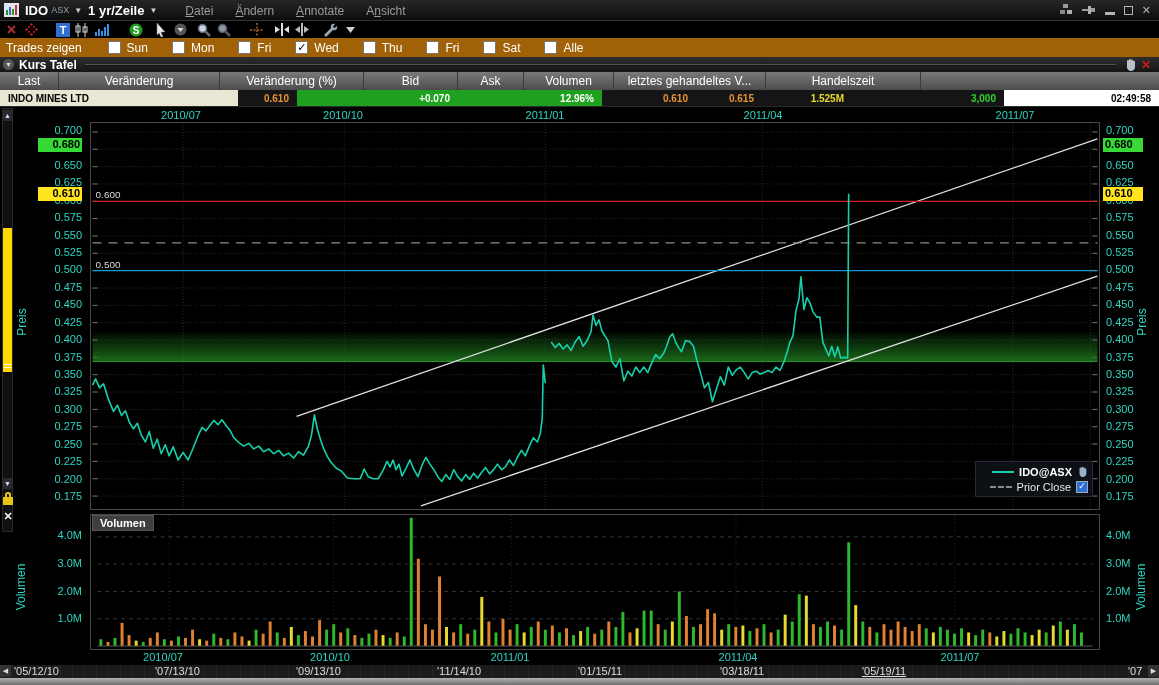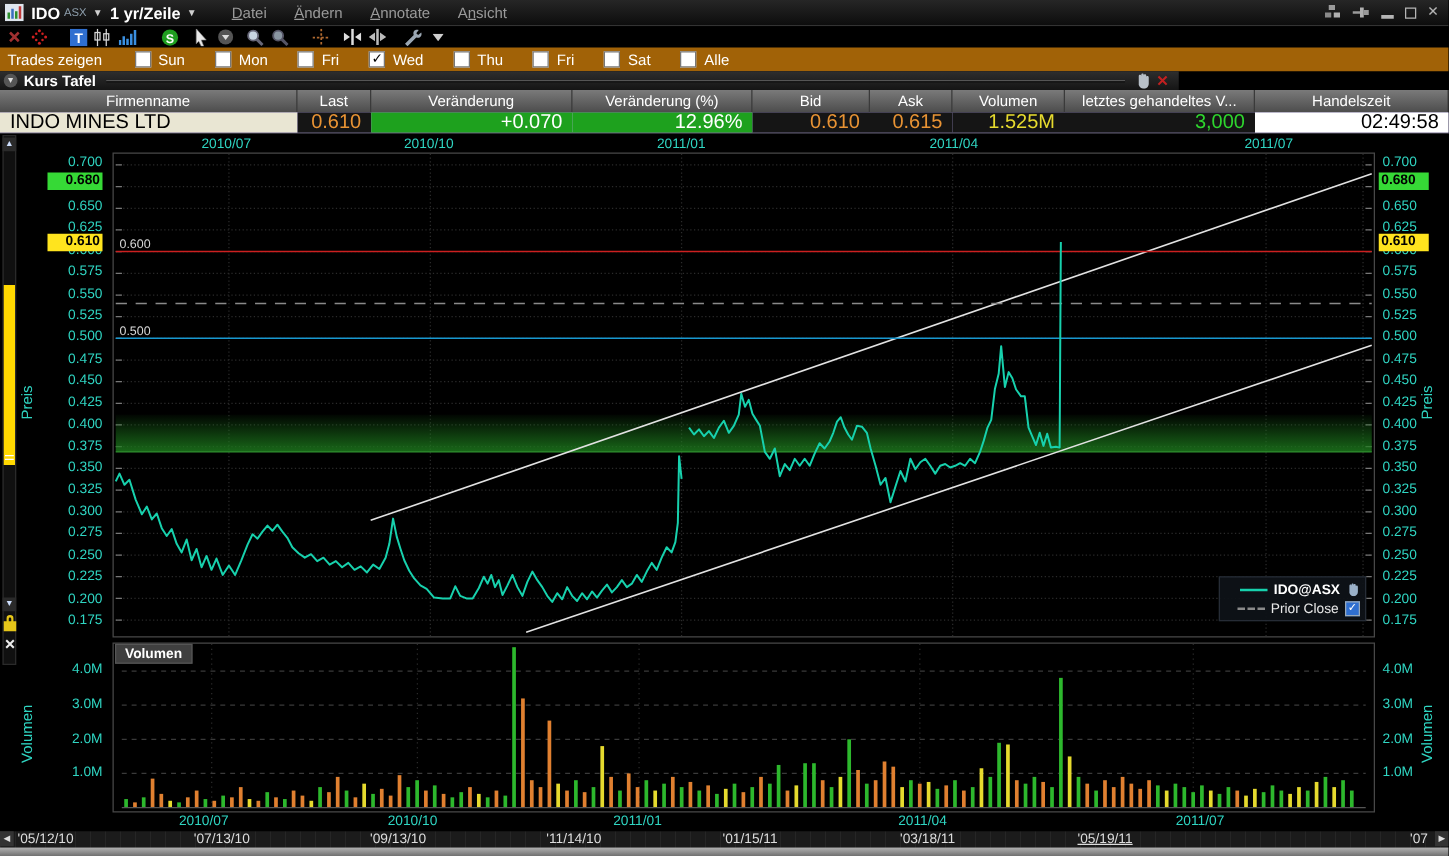--- a/index.html
+++ b/index.html
@@ -29,33 +29,33 @@
 
   
   #dayrow { position:absolute; left:0; top:38px; width:1159px; height:19px; background:#a16207;
     display:flex; align-items:center; color:#fff; font-size:12px; }
   #dayrow-label { margin-left:6px; margin-right:26px; }
   .day-item { display:flex; align-items:center; margin-right:24px; }
   .cb { width:13px; height:13px; background:#fff; border:1px solid #777; margin-right:6px;
     display:flex; align-items:center; justify-content:center; font-size:11px; color:#000; line-height:11px; }
 
   
-  #panel-header { position:absolute; left:0; top:57px; width:943px; height:15px;
+  #panel-header { position:absolute; left:0; top:57px; width:1159px; height:15px;
     background:linear-gradient(#2e2e2e,#151515); display:flex; align-items:center; }
   .collapse-btn { width:11px; height:11px; border-radius:50%; background:#555; color:#ddd; font-size:7px;
     display:flex; align-items:center; justify-content:center; margin:0 5px 0 3px; }
   #panel-title { color:#fff; font-weight:bold; font-size:12px; margin-right:8px; }
   .groove { flex:1; height:2px; border-top:1px solid #555; border-bottom:1px solid #111; margin-right:8px; }
   .ph-close { color:#c22020; font-weight:bold; font-size:12px; margin:0 8px 0 4px; }
 
   
   #thead { position:absolute; left:0; top:72px; width:1159px; height:18px; display:flex;
     background:linear-gradient(#7a7a7a,#4c4c4c); color:#fff; font-size:12px; }
   #trow  { position:absolute; left:0; top:90px; width:1159px; height:17px; display:flex;
-    font-size:16px; background:#c4b5fd; border-bottom:1px solid #2a2a2a; }
+    font-size:10px; background:#3b82f6; border-bottom:1px solid #2a2a2a;font-weight:bold; }
   .hc { display:flex; align-items:center; justify-content:center; border-right:1px solid #3a3a3a; height:100%; }
   .dc { display:flex; align-items:center; height:100%; padding:0 8px; }
   .c0{width:238px}.c1{width:59px}.c2{width:161px}.c3{width:144px}.c4{width:94px}
   .c5{width:66px}.c6{width:90px}.c7{width:152px}.c8{width:155px}
   .right{justify-content:flex-end}.left{justify-content:flex-start}
   .cell-name { background:#e9e6d3; color:#000; }
   .cell-dark { background:#151515; color:#e89334; }
   .cell-green { background:#1ea11e; color:#fff; }
   .v-yellow { color:#e6da2e; } .v-green { color:#2ed52e; }
   .cell-time { background:#fff; color:#000; }
@@ -293,21 +293,20 @@
     <span class="collapse-btn">▼</span>
     <span id="panel-title">Kurs Tafel</span>
     <span class="groove"></span>
     <svg width="13" height="13" viewBox="0 0 13 13">
         <path d="M3 6 L3 3 C3 1.5 5 1.5 5 3 L5 2 C5 0.5 7 0.5 7 2 L7 2.5 C7 1 9 1 9 2.5 L9 3.5 C9 2.5 11 2.5 11 4 L11 9 C11 11.5 9 13 7 13 C5 13 4 12 3 10 Z" fill="#b8c0c8"></path>
       </svg>
     <span class="ph-close">✕</span>
   </div>
 
   <div id="thead">
-    <span class="hc c0">Firmenname</span>
     <span class="hc c1">Last</span>
     <span class="hc c2">Veränderung</span>
     <span class="hc c3">Veränderung (%)</span>
     <span class="hc c4">Bid</span>
     <span class="hc c5">Ask</span>
     <span class="hc c6">Volumen</span>
     <span class="hc c7">letztes gehandeltes V...</span>
     <span class="hc c8">Handelszeit</span>
   </div>
   <div id="trow">

